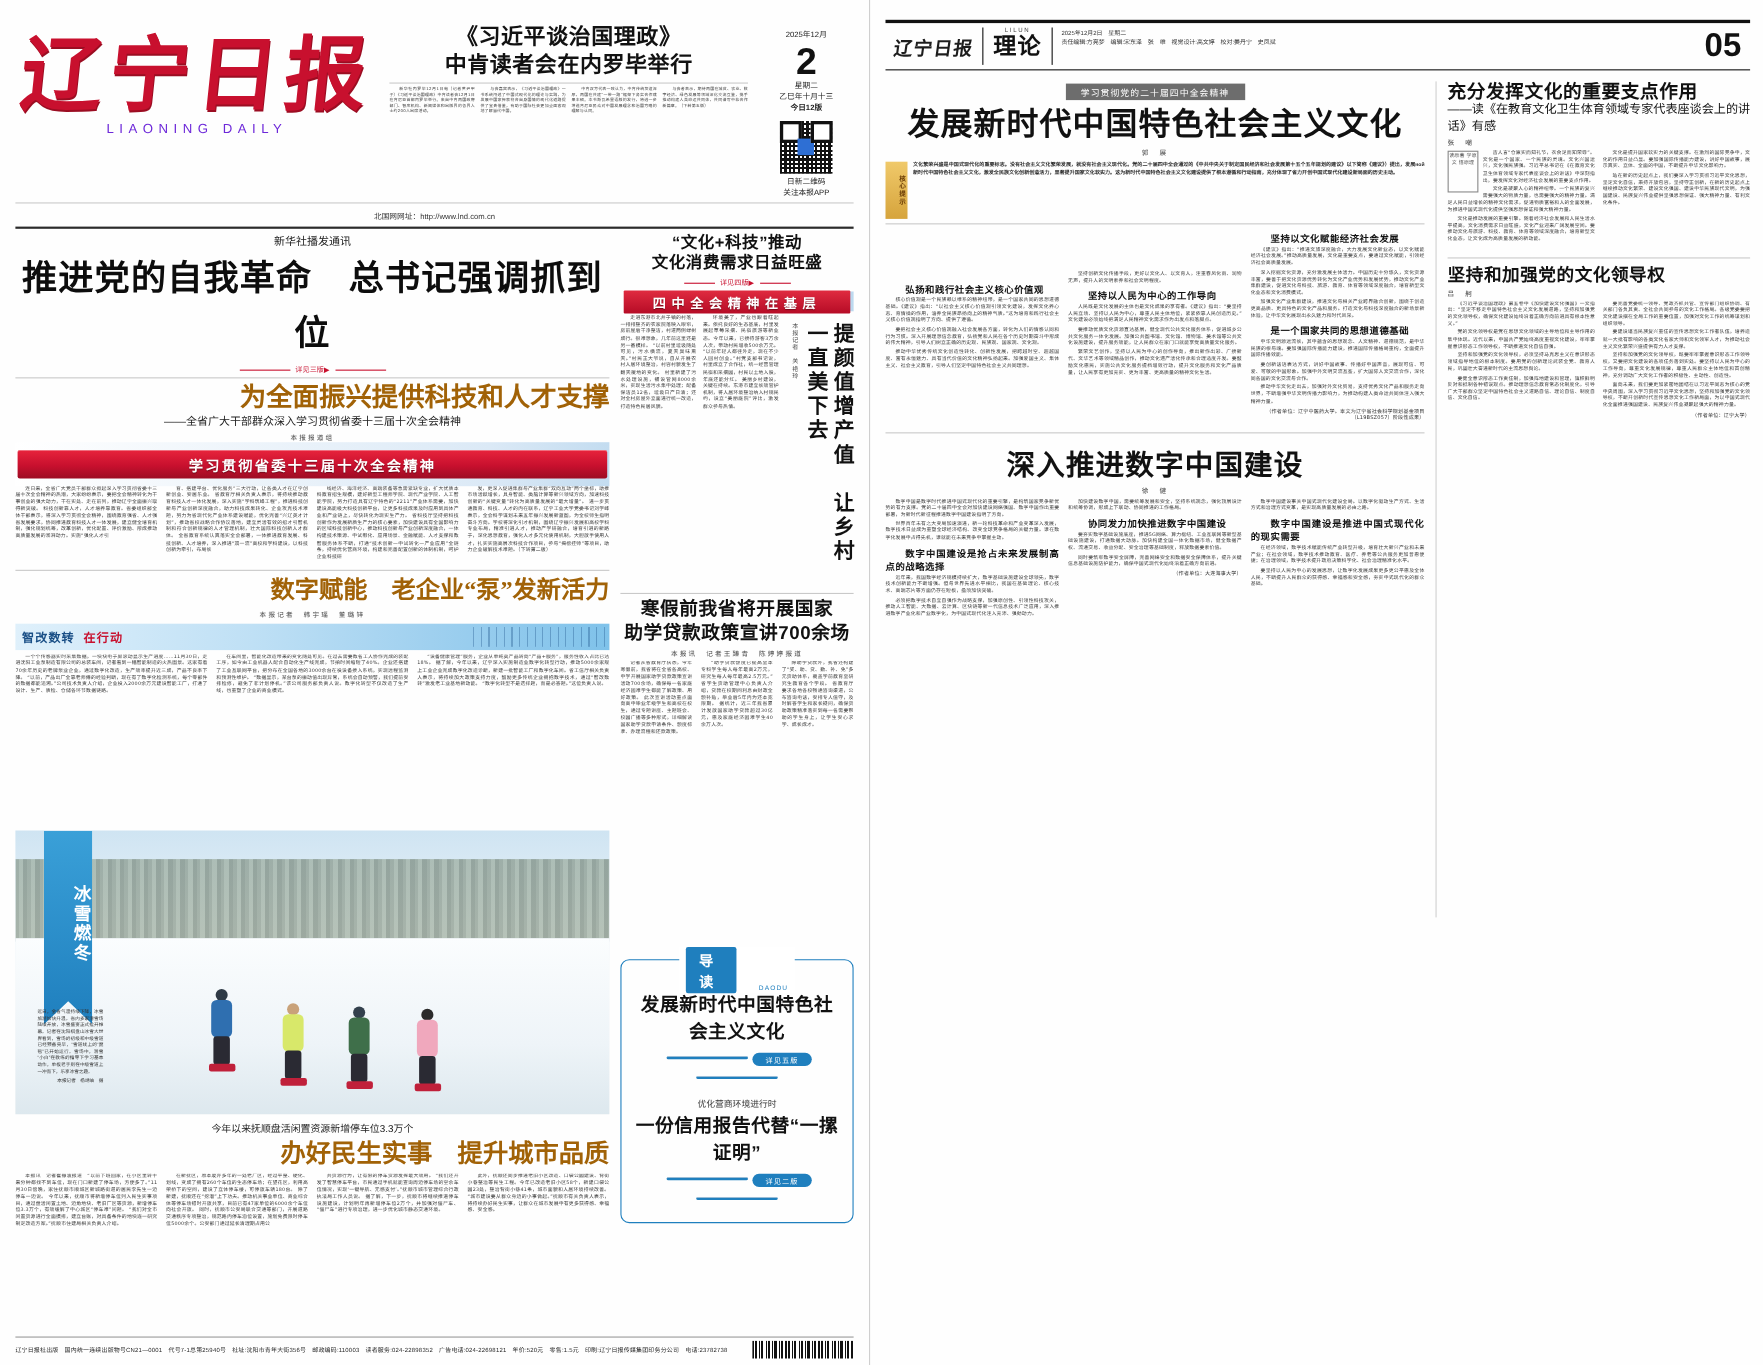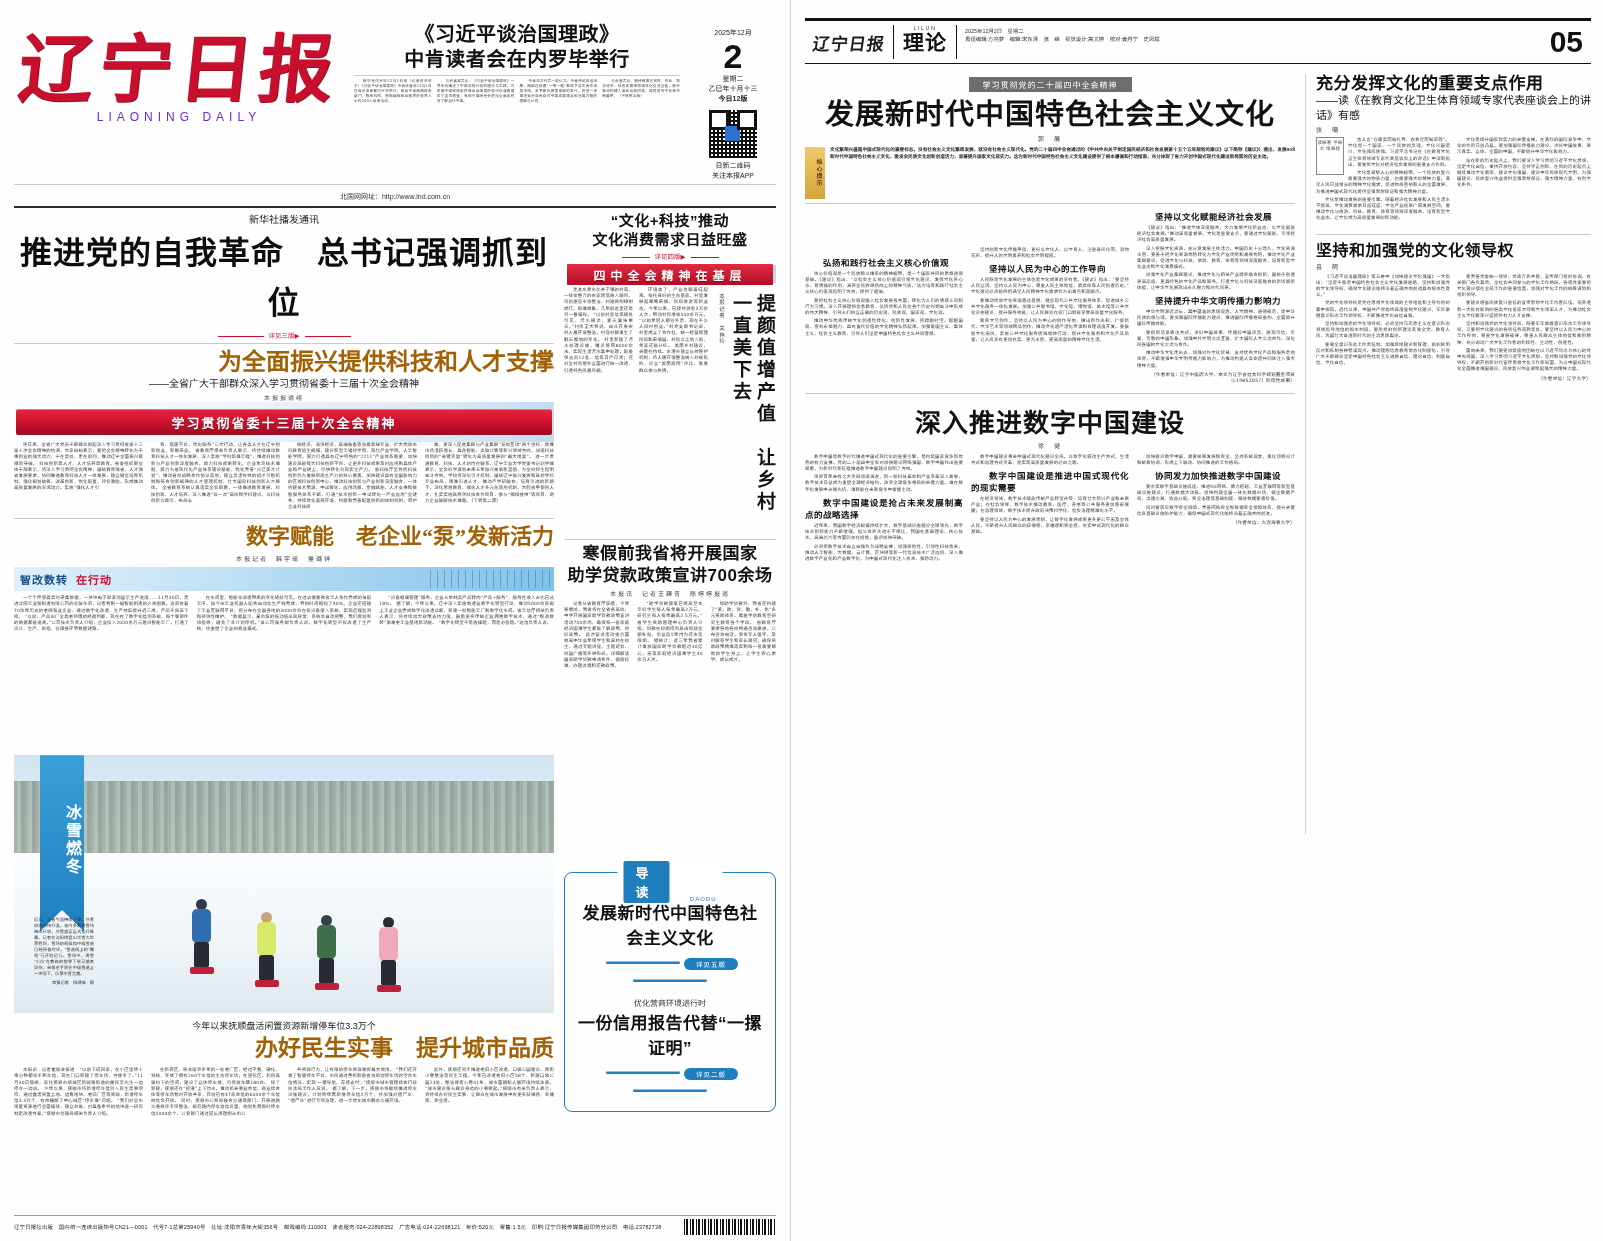--- a/index.html
+++ b/index.html
@@ -468,21 +468,21 @@
             <div class="sec-h">坚持以人民为中心的工作导向</div>
             <p>人民既是文化发展的主体也是文化成果的享有者。《建议》指出：“要坚持人民立场、坚持以人民为中心，尊重人民主体地位，紧紧依靠人民创造历史。”文化建设必须始终把满足人民精神文化需求作为出发点和落脚点。</p>
             <p>要推动优质文化资源直达基层，健全现代公共文化服务体系，促进城乡公共文化服务一体化发展。加强公共图书馆、文化馆、博物馆、美术馆等公共文化设施建设，提升服务效能，让人民群众在家门口就能享受高质量文化服务。</p>
             <p>繁荣文艺创作，坚持以人民为中心的创作导向，推出新作出彩、广接新代、文华艺术等领域精品创作，推动文化遗产活化传承和合理适度开发。要鼓励文化惠民，实施公共文化服务提档增效行动，提升文化服务和文化产品质量，让人民享有更加充实、更为丰富、更高质量的精神文化生活。</p>
           </div>
           <div class="body-text">
             <div class="sec-h">坚持以文化赋能经济社会发展</div>
             <p>《建议》指出：“推进文旅深度融合，大力发展文化新业态，以文化赋能经济社会发展。”推动高质量发展，文化是重要支点，要通过文化赋能，引领经济社会高质量发展。</p>
             <p>深入挖掘文化资源，充分激发展主体活力。中国历史十分悠久，文化资源丰富，要善于把文化资源优势转化为文化产业优势和发展优势，推动文化产业集群建设，促进文化与科技、旅游、教育、体育等领域深度融合，培育新型文化业态和文化消费模式。</p>
             <p>加强文化产业集群建设，推进文化与相关产业跨界融合创新，围绕于创造更高品质、更具特色的文化产品和服务。打造文化与科技深度融合的新场景新体验，让中华文化展现出永久魅力和时代风采。</p>
-            <div class="sec-h">坚持提升中华文明传播力影响力</div>
+            <div class="sec-h">是一个国家共同的思想道德基础</div>
             <p>中华文明源远流长，其中蕴含的思想观念、人文精神、道德规范，是中华民族的根与魂。要加强国际传播能力建设，推进国际传播格局重构，全面提升国际传播效能。</p>
             <p>要创新话语表达方式，讲好中国故事、传播好中国声音，展现可信、可爱、可敬的中国形象。加强中外文明交流互鉴，扩大国际人文交流合作，深化同各国的文化交流与合作。</p>
             <p>推动中华文化走出去，加强对外文化贸易，支持优秀文化产品和服务走向世界，不断增强中华文明传播力影响力，为推动构建人类命运共同体注入强大精神力量。</p>
             <div class="src-note">（作者单位：辽宁中医药大学。本文为辽宁省社会科学规划基金项目〔L19BSZ057〕阶段性成果）</div>
           </div>
         </div>
 
         <div class="rule-thin" style="margin:8px 0;"></div>
 
         <div class="rp-title-2">深入推进数字中国建设</div>
@@ -490,32 +490,32 @@
 
         <div class="cols" style="gap:8px;margin-top:4px;">
           <div class="body-text">
             <p>数字中国是数字时代推进中国式现代化的重要引擎，是构筑国家竞争新优势的有力支撑。党的二十届四中全会对加快建设网络强国、数字中国作出重要部署，为新时代新征程推进数字中国建设指明了方向。</p>
             <p>世界百年未有之大变局加速演进，新一轮科技革命和产业变革深入发展，数字技术日益成为重塑全球经济结构、改变全球竞争格局的关键力量。谁在数字化发展中占得先机，谁就能在未来竞争中掌握主动。</p>
             <div class="sec-h">数字中国建设是抢占未来发展制高点的战略选择</div>
             <p>近年来，我国数字经济规模持续扩大，数字基础设施建设全球领先，数字技术创新能力不断增强。但与世界先进水平相比，我国在基础理论、核心技术、高端芯片等方面仍存在短板，亟须加快突破。</p>
             <p>必须把数字技术自立自强作为战略支撑，加强原创性、引领性科技攻关，推动人工智能、大数据、云计算、区块链等新一代信息技术广泛应用，深入推进数字产业化和产业数字化，为中国式现代化注入充沛、强劲动力。</p>
           </div>
           <div class="body-text">
-            <p>数字中国建设事关中国式现代化建设全局。以数字化驱动生产方式、生活方式和治理方式变革，是实现高质量发展的必由之路。</p>
-            <div class="sec-h">数字中国建设是推进中国式现代化的现实需要</div>
-            <p>在经济领域，数字技术赋能传统产业转型升级，培育壮大新兴产业和未来产业；在社会领域，数字技术推动教育、医疗、养老等公共服务更加普惠便捷；在治理领域，数字技术提升政府决策科学化、社会治理精准化水平。</p>
-            <p>要坚持以人民为中心的发展思想，让数字化发展成果更多更公平惠及全体人民，不断提升人民群众的获得感、幸福感和安全感，夯实中式现代化的群众基础。</p>
-          </div>
-          <div class="body-text">
             <p>加快建设数字中国，需要统筹发展和安全，坚持系统观念，强化顶层设计和统筹协调，形成上下联动、协同推进的工作格局。</p>
             <div class="sec-h">协同发力加快推进数字中国建设</div>
             <p>要夯实数字基础设施底座，推进5G网络、算力枢纽、工业互联网等新型基础设施建设，打通数据大动脉。加快构建全国一体化数据市场，健全数据产权、流通交易、收益分配、安全治理等基础制度，释放数据要素价值。</p>
             <p>同时要筑牢数字安全屏障，完善网络安全和数据安全保障体系，提升关键信息基础设施防护能力，确保中国式现代化始终沿着正确方向前进。</p>
             <div class="src-note">（作者单位：大连海事大学）</div>
           </div>
+          <div class="body-text">
+            <p>数字中国建设事关中国式现代化建设全局。以数字化驱动生产方式、生活方式和治理方式变革，是实现高质量发展的必由之路。</p>
+            <div class="sec-h">数字中国建设是推进中国式现代化的现实需要</div>
+            <p>在经济领域，数字技术赋能传统产业转型升级，培育壮大新兴产业和未来产业；在社会领域，数字技术推动教育、医疗、养老等公共服务更加普惠便捷；在治理领域，数字技术提升政府决策科学化、社会治理精准化水平。</p>
+            <p>要坚持以人民为中心的发展思想，让数字化发展成果更多更公平惠及全体人民，不断提升人民群众的获得感、幸福感和安全感，夯实中式现代化的群众基础。</p>
+          </div>
         </div>
       </div>
 
       <div style="flex:1;border-left:1px solid #cfcfcf;padding-left:10px;">
         <div class="rp-title-3" style="font-size:17px;">充分发挥文化的重要支点作用</div>
         <div class="rp-dash">——读《在教育文化卫生体育领域专家代表座谈会上的讲话》有感</div>
         <div class="author-sm">张　嘲</div>
 
         <div class="cols" style="gap:7px;">
           <div class="body-text">

